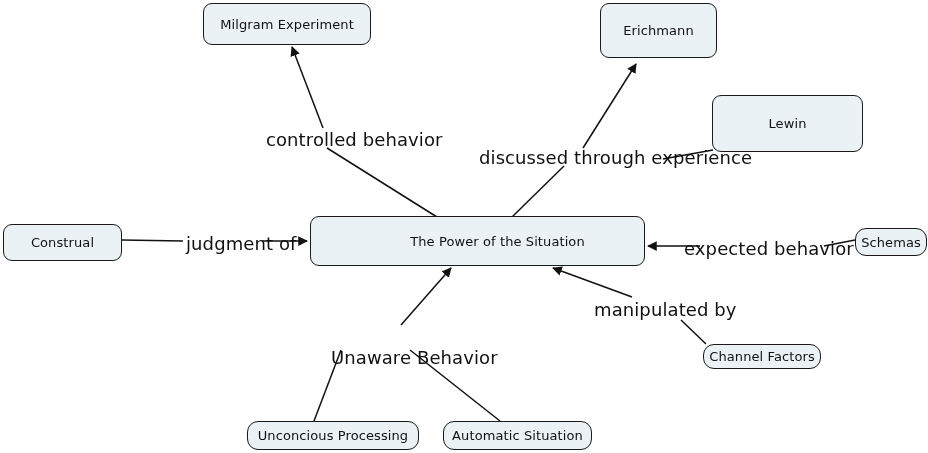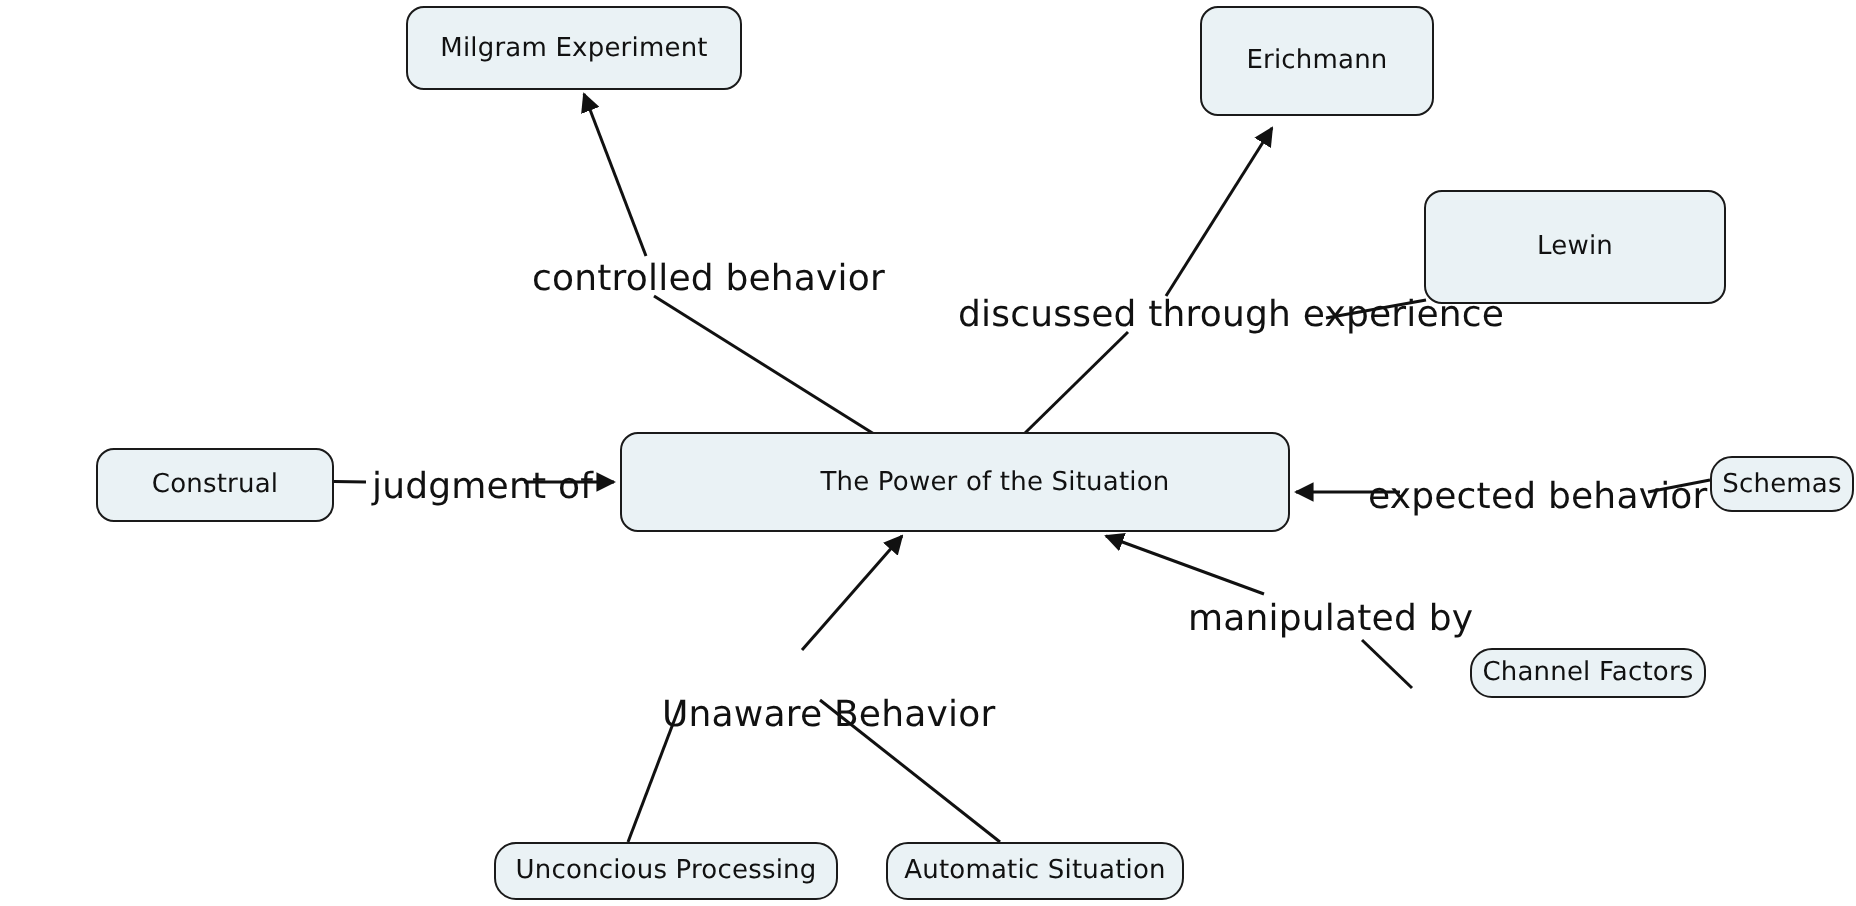--- a/index.html
+++ b/index.html
@@ -116,29 +116,29 @@
   </div>
 
   <div class="node" style="left:712px; top:95px; width:151px; height:57px;">
     <span>Lewin</span>
   </div>
 
   <div class="node" style="left:310px; top:216px; width:335px; height:50px;padding-left:40px;">
     <span>The Power of the Situation</span>
   </div>
 
-  <div class="node" style="left:3px; top:224px; width:119px; height:37px;margin-left:45px;">
+  <div class="node" style="left:3px; top:224px; width:119px; height:37px;">
     <span>Construal</span>
   </div>
 
   <div class="node small" style="left:855px; top:228px; width:72px; height:28px;">
     <span>Schemas</span>
   </div>
 
-  <div class="node small" style="left:703px; top:324px; width:118px; height:25px;margin-left:32px;">
+  <div class="node small" style="left:703px; top:344px; width:118px; height:25px;">
     <span>Channel Factors</span>
   </div>
 
   <div class="node small" style="left:247px; top:421px; width:172px; height:29px;">
     <span>Unconcious Processing</span>
   </div>
 
   <div class="node small" style="left:443px; top:421px; width:149px; height:29px;">
     <span>Automatic Situation</span>
   </div>

